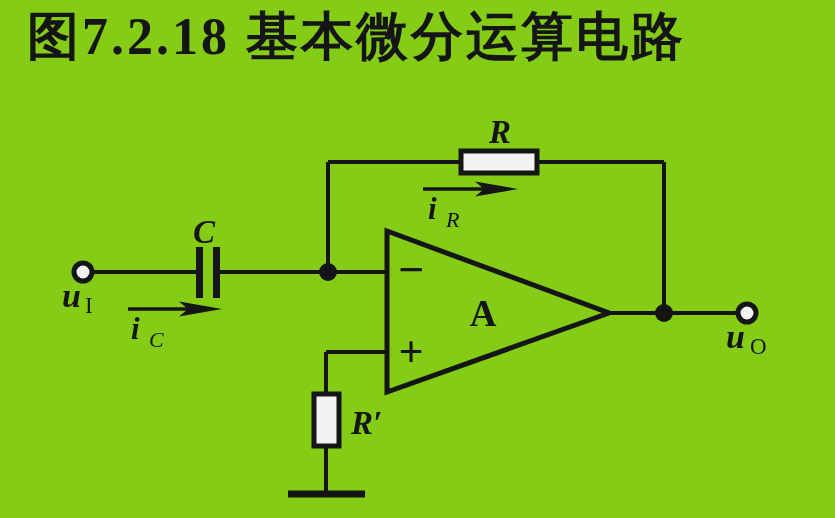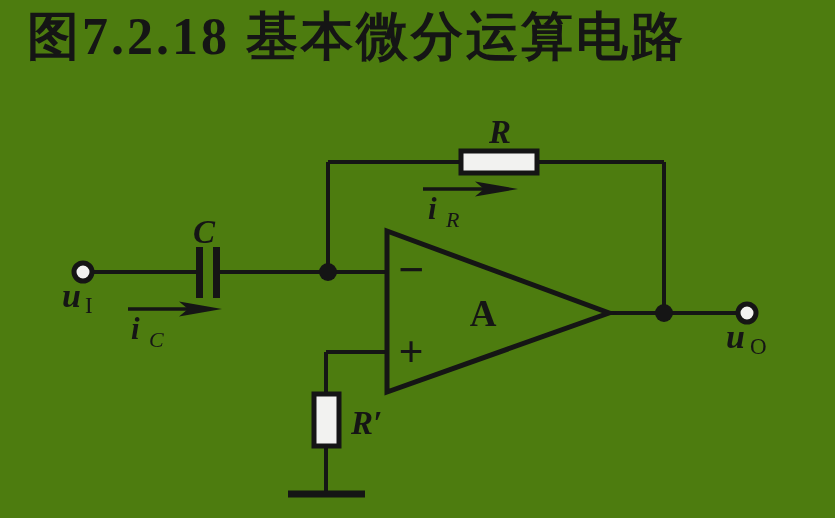--- a/index.html
+++ b/index.html
@@ -1,20 +1,20 @@
 <!DOCTYPE html>
 <html><head>
 <meta charset="utf-8">
 <style>
   html, body { margin: 0; padding: 0; }
   .stage {
     position: relative;
     width: 835px;
     height: 518px;
-    background: #4d7c0f;
+    background: #84cc16;
     overflow: hidden;
     font-family: "Liberation Serif", serif;
   }
   .figure-title {
     position: absolute;
     left: 27px;
     top: 2px;
     font-size: 52px;
     font-weight: bold;
     letter-spacing: 3px;

